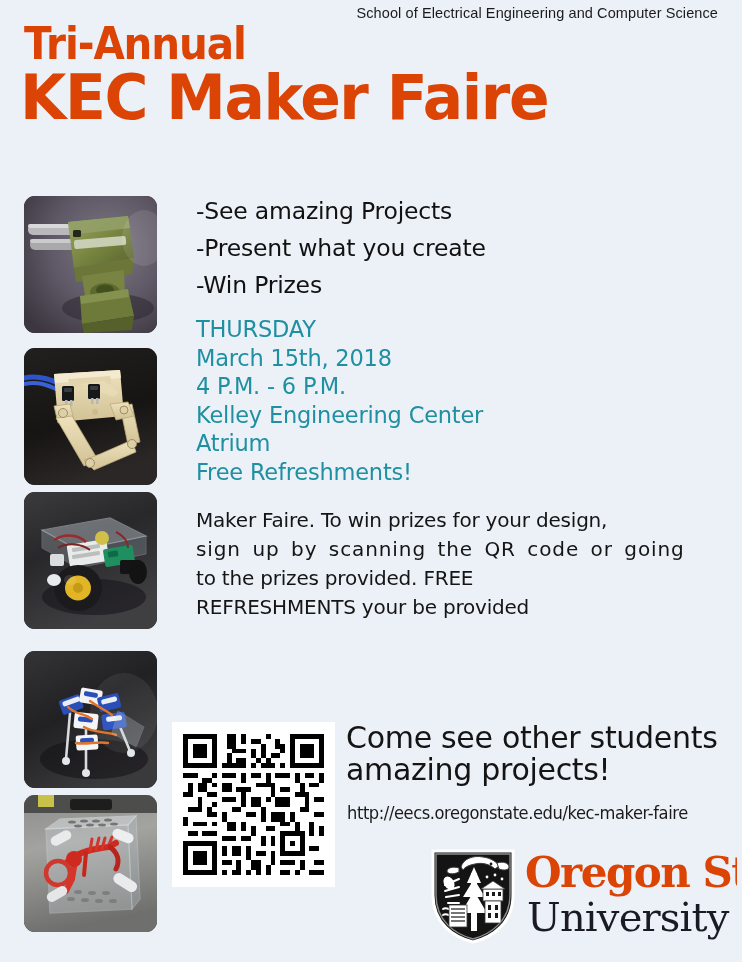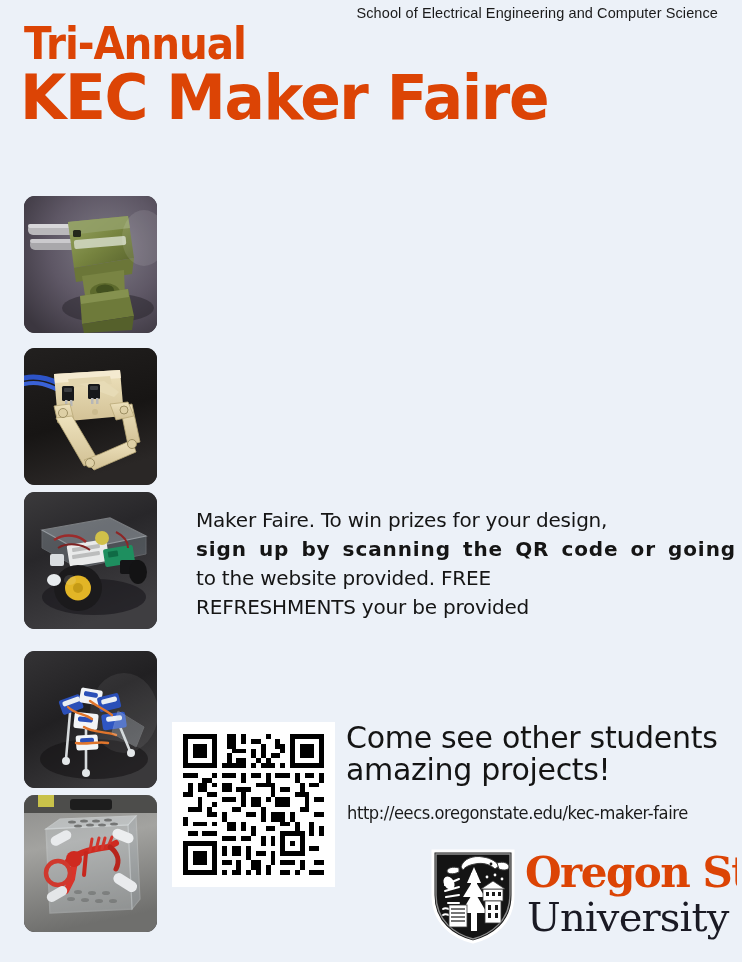--- a/index.html
+++ b/index.html
@@ -102,21 +102,20 @@
     color: #151515;
     letter-spacing: -0.2px;
   }
   .paragraph .justline {
     display: block;
     white-space: nowrap;
   }
   .para-just {
     letter-spacing: 0.9px;
     word-spacing: 4.2px;
-    font-weight: bold;
   }
 
   
   .qr-box {
     position: absolute;
     left: 172px;
     top: 722px;
     width: 163px;
     height: 165px;
     background: #ffffff;
@@ -433,26 +432,39 @@
 
       <g>
         <rect x="26" y="38" width="22" height="10" rx="5" fill="#e8eaec" transform="rotate(-28 37 43)"></rect>
         <rect x="88" y="36" width="22" height="10" rx="5" fill="#eceeef" transform="rotate(22 99 41)"></rect>
         <rect x="22" y="94" width="22" height="10" rx="5" fill="#e4e6e8" transform="rotate(-30 33 99)"></rect>
         <rect x="88" y="82" width="26" height="11" rx="5.5" fill="#e9ebed" transform="rotate(32 101 88)"></rect>
       </g>
     </svg>
   </div>
 
-
+  <div class="bullets">
+    <div>-See amazing Projects</div>
+    <div>-Present what you create</div>
+    <div>-Win Prizes</div>
+  </div>
+
+  <div class="details">
+    <div>THURSDAY</div>
+    <div>March 15th, 2018</div>
+    <div>4 P.M. - 6 P.M.</div>
+    <div>Kelley Engineering Center</div>
+    <div>Atrium</div>
+    <div>Free Refreshments!</div>
+  </div>
 
   <div class="paragraph">
     <span class="justline">Maker Faire. To win prizes for your design,</span>
     <span class="justline para-just">sign up by scanning the QR code or going</span>
-    <span class="justline">to the website provided.  FREE</span>
+    <span class="justline">to the prizes provided.  FREE</span>
     <span class="justline">REFRESHMENTS your be provided</span>
   </div>
 
   <div class="qr-box">
     <svg width="141" height="141" viewBox="0 0 29 29" shape-rendering="crispEdges">
       <rect width="29" height="29" fill="#ffffff"></rect>
       <g fill="#000000">
 
         <rect x="0" y="0" width="7" height="1"></rect>
           <rect x="0" y="6" width="7" height="1"></rect>

